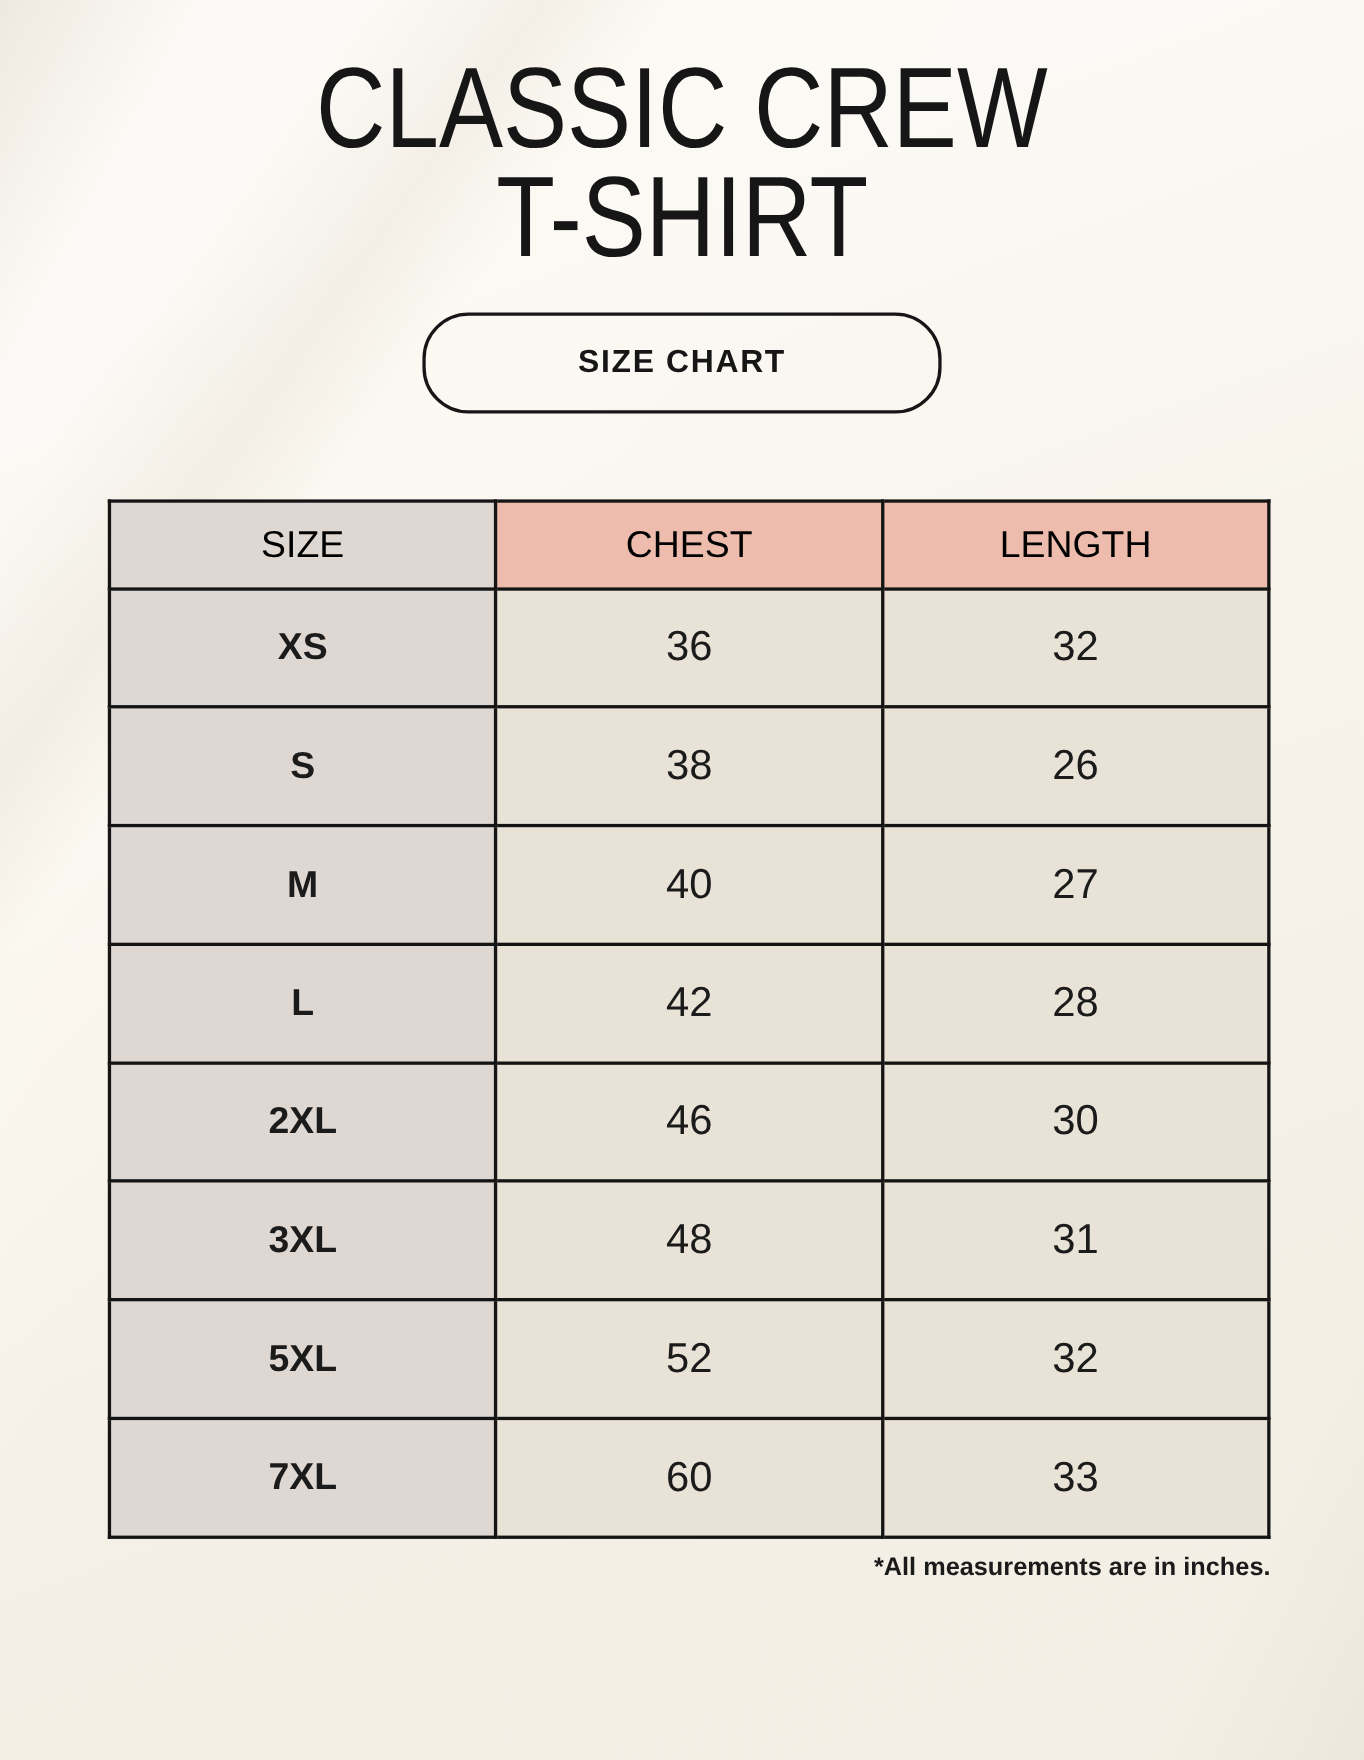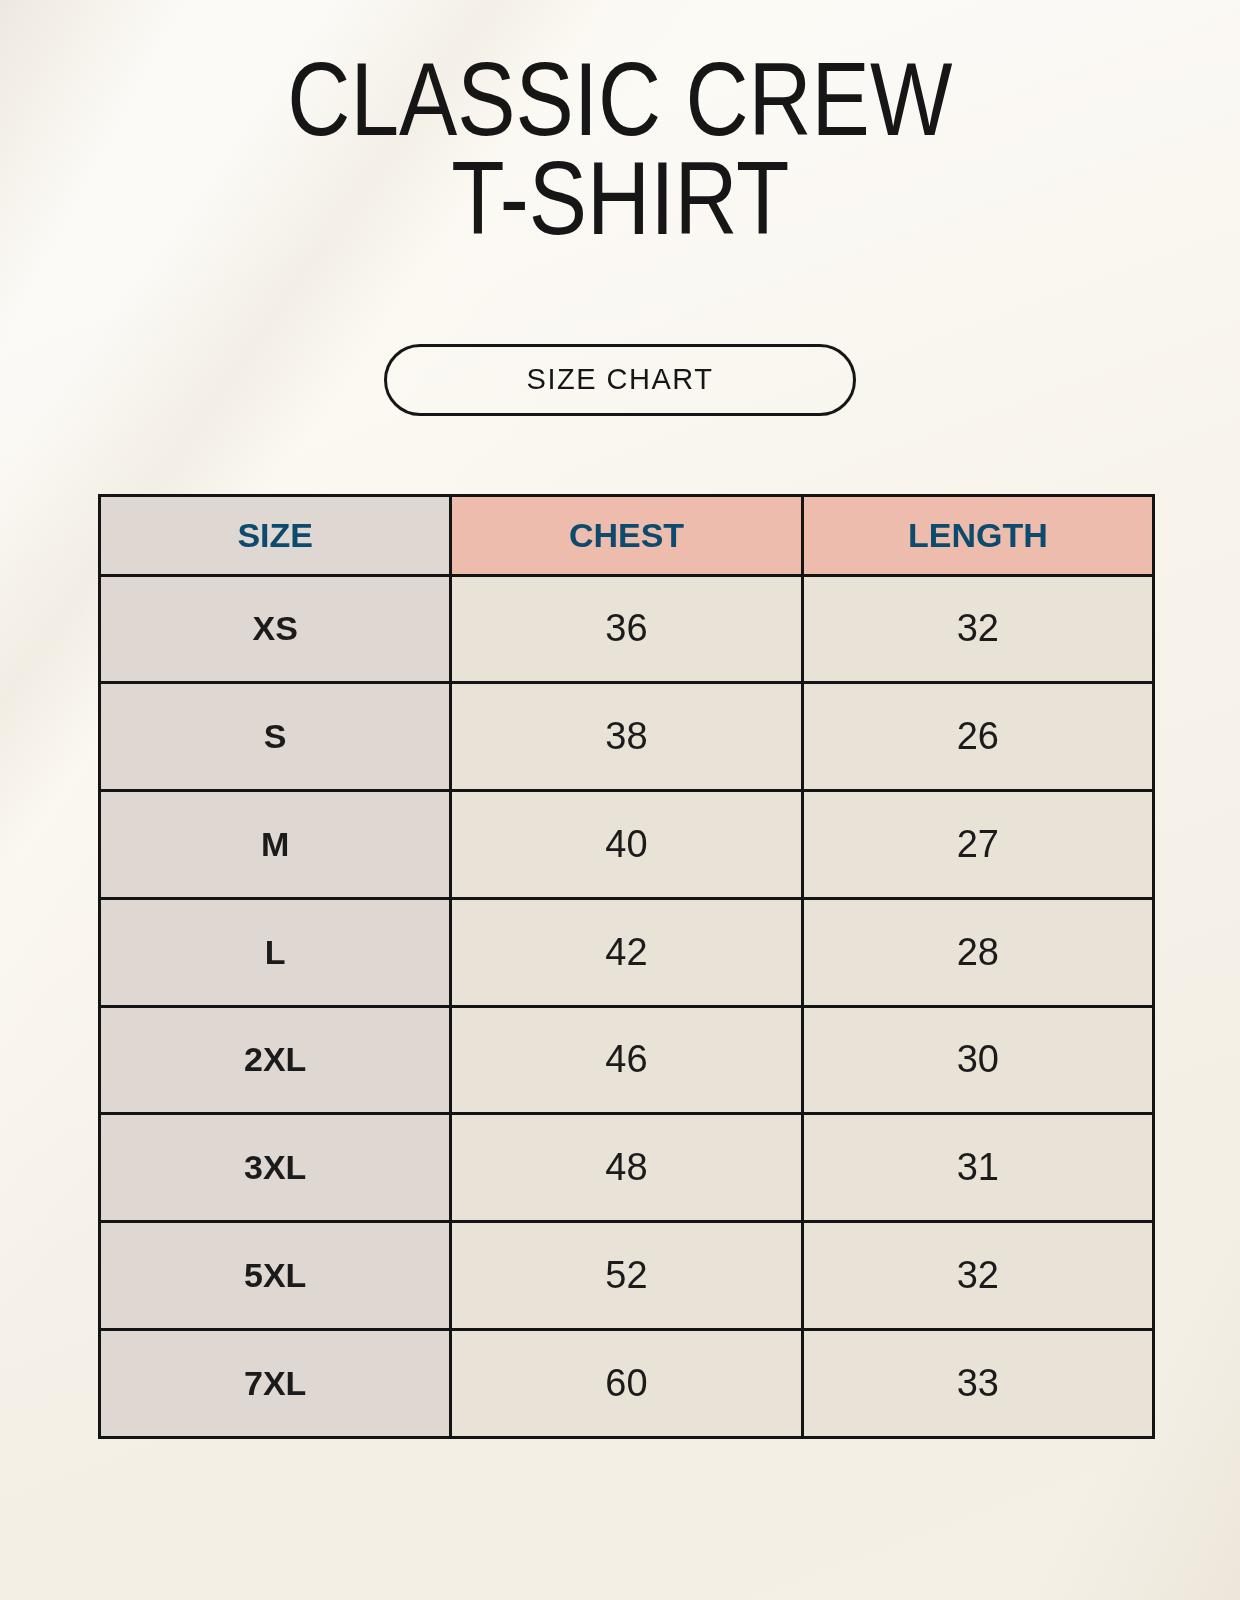--- a/index.html
+++ b/index.html
@@ -39,30 +39,30 @@
     display: inline-block;
     transform: scaleX(0.84);
     transform-origin: center;
     white-space: nowrap;
   }
 
   
   .pill {
     box-sizing: border-box;
     width: 472px;
-    height: 72px;
-    margin: 96px auto 0 auto;
+    height: 92px;
+    margin: 36px auto 0 auto;
     border: 3px solid #161616;
     border-radius: 42px;
     background: transparent;
     display: flex;
     align-items: center;
     justify-content: center;
     font-size: 29px;
-    font-weight: 400;
+    font-weight: 700;
     letter-spacing: 1.5px;
     color: #161616;
     cursor: pointer;
   }
 
   
   .size-table {
     border-collapse: collapse;
     table-layout: fixed;
     width: 1057px;
@@ -75,21 +75,21 @@
     text-align: center;
     vertical-align: middle;
     padding: 0;
   }
   .size-table thead tr { height: 80px; }
   .size-table tbody tr { height: 78px; }
   .col-size   { background: #ded7d2; }
   .col-accent { background: #eebcac; }
   .cell-size  { background: #ded7d2; font-size: 34px; font-weight: 700; }
   .cell-data  { background: #e9e2d6; font-size: 38px; font-weight: 400; }
-  .size-table th { font-size: 34px; font-weight: 700; color: #0c4a6e; margin-top: 26px; }
+  .size-table th { font-size: 34px; font-weight: 400; color: #000000; margin-top: 26px; }
 
   
   .footnote {
     width: 1057px;
     margin: 12px 0 0 98px;
     text-align: right;
     font-size: 23px;
     font-weight: 700;
     color: #1b1b1b;
   }
@@ -153,14 +153,15 @@
         <td class="cell-data">32</td>
       </tr>
       <tr>
         <td class="cell-size">7XL</td>
         <td class="cell-data">60</td>
         <td class="cell-data">33</td>
       </tr>
     </tbody>
   </table>
 
+  <div class="footnote">*All measurements are in inches.</div>
 
 </div>
 
 </body></html>

